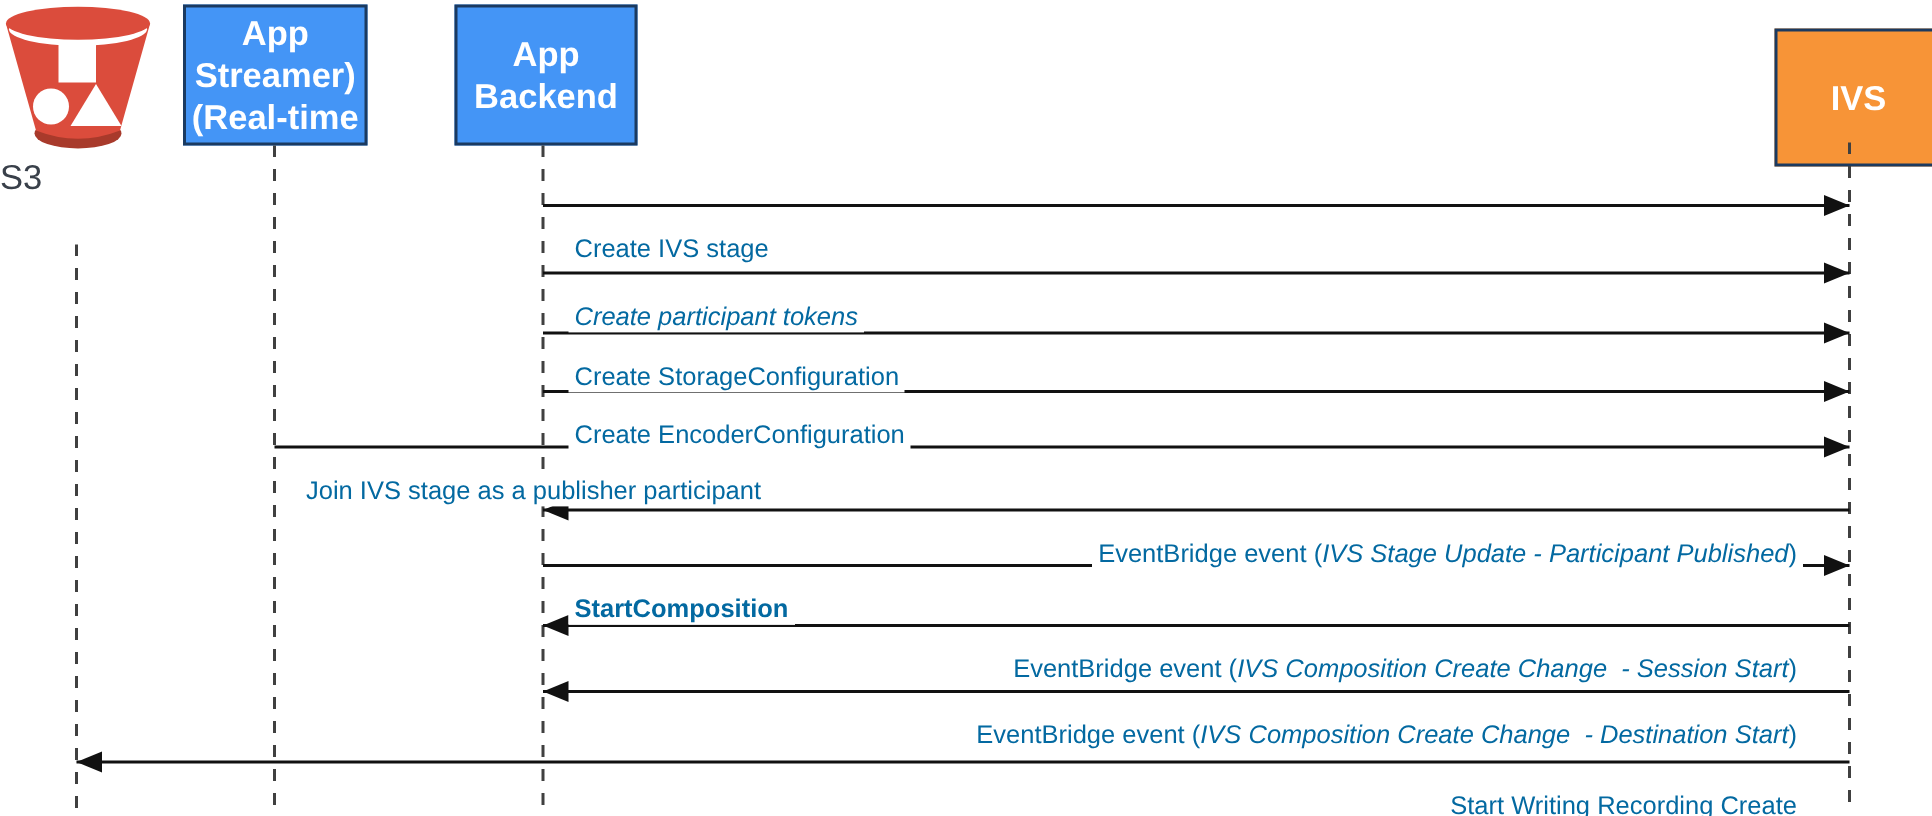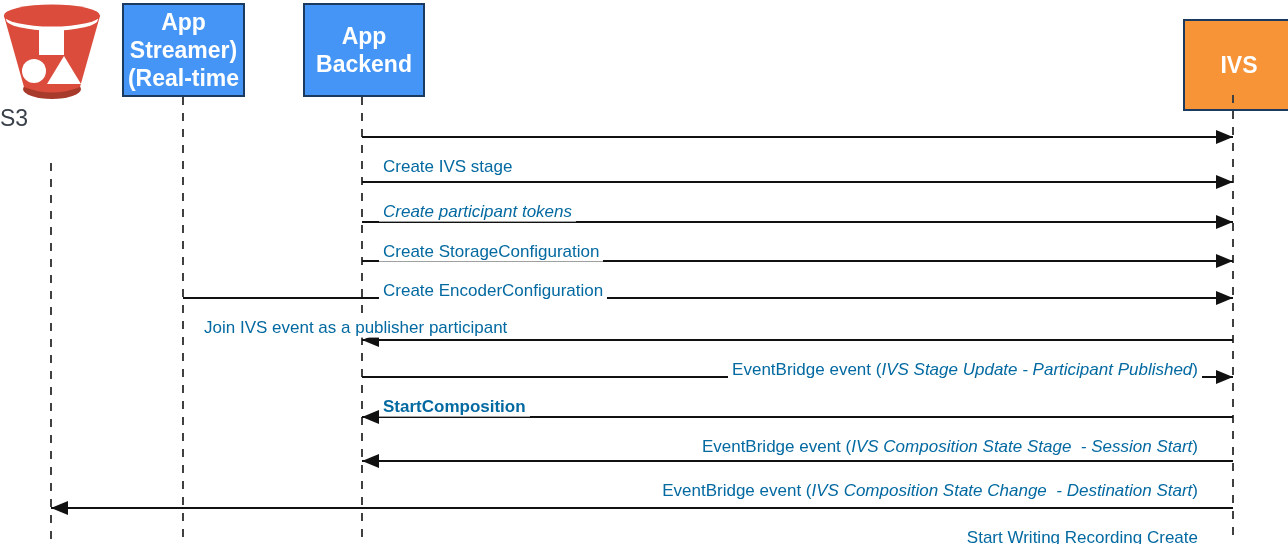--- a/index.html
+++ b/index.html
@@ -96,45 +96,45 @@
 
   <div class="msg" style="top:261px;">
     <div class="ln" style="left:362px;width:871px;"></div>
     <div class="hd-r" style="left:1216px;"></div>
     <span class="lb" style="left:379px;"><span>Create EncoderConfiguration</span><i></i><span></span></span>
   </div>
 
   <div class="msg" style="top:298px;">
     <div class="ln" style="left:183px;width:1050px;"></div>
     <div class="hd-r" style="left:1216px;"></div>
-    <span class="lb" style="left:200px;"><span>Join IVS event as a publisher participant</span><i></i><span></span></span>
+    <span class="lb" style="left:200px;"><span>Join IVS stage as a publisher participant</span><i></i><span></span></span>
   </div>
 
   <div class="msg" style="top:340px;">
     <div class="ln" style="left:362px;width:871px;"></div>
     <div class="hd-l" style="left:362px;"></div>
     <span class="lb" style="right:86px;"><span>EventBridge event (</span><i>IVS Stage Update - Participant Published</i><span>)</span></span>
   </div>
 
   <div class="msg" style="top:377px;">
     <div class="ln" style="left:362px;width:871px;"></div>
     <div class="hd-r" style="left:1216px;"></div>
     <span class="lb" style="left:379px;font-weight:bold;"><span>StartComposition</span><i></i><span></span></span>
   </div>
 
   <div class="msg" style="top:417px;">
     <div class="ln" style="left:362px;width:871px;"></div>
     <div class="hd-l" style="left:362px;"></div>
-    <span class="lb" style="right:86px;"><span>EventBridge event (</span><i>IVS Composition State Stage  - Session Start</i><span>)</span></span>
+    <span class="lb" style="right:86px;"><span>EventBridge event (</span><i>IVS Composition Create Change  - Session Start</i><span>)</span></span>
   </div>
 
   <div class="msg" style="top:461px;">
     <div class="ln" style="left:362px;width:871px;"></div>
     <div class="hd-l" style="left:362px;"></div>
-    <span class="lb" style="right:86px;"><span>EventBridge event (</span><i>IVS Composition State Change  - Destination Start</i><span>)</span></span>
+    <span class="lb" style="right:86px;"><span>EventBridge event (</span><i>IVS Composition Create Change  - Destination Start</i><span>)</span></span>
   </div>
 
   <div class="msg" style="top:508px;">
     <div class="ln" style="left:51px;width:1182px;"></div>
     <div class="hd-l" style="left:51px;"></div>
     <span class="lb" style="right:86px;"><span>Start Writing Recording Create</span><i></i><span></span></span>
   </div>
 
 </div>
 

